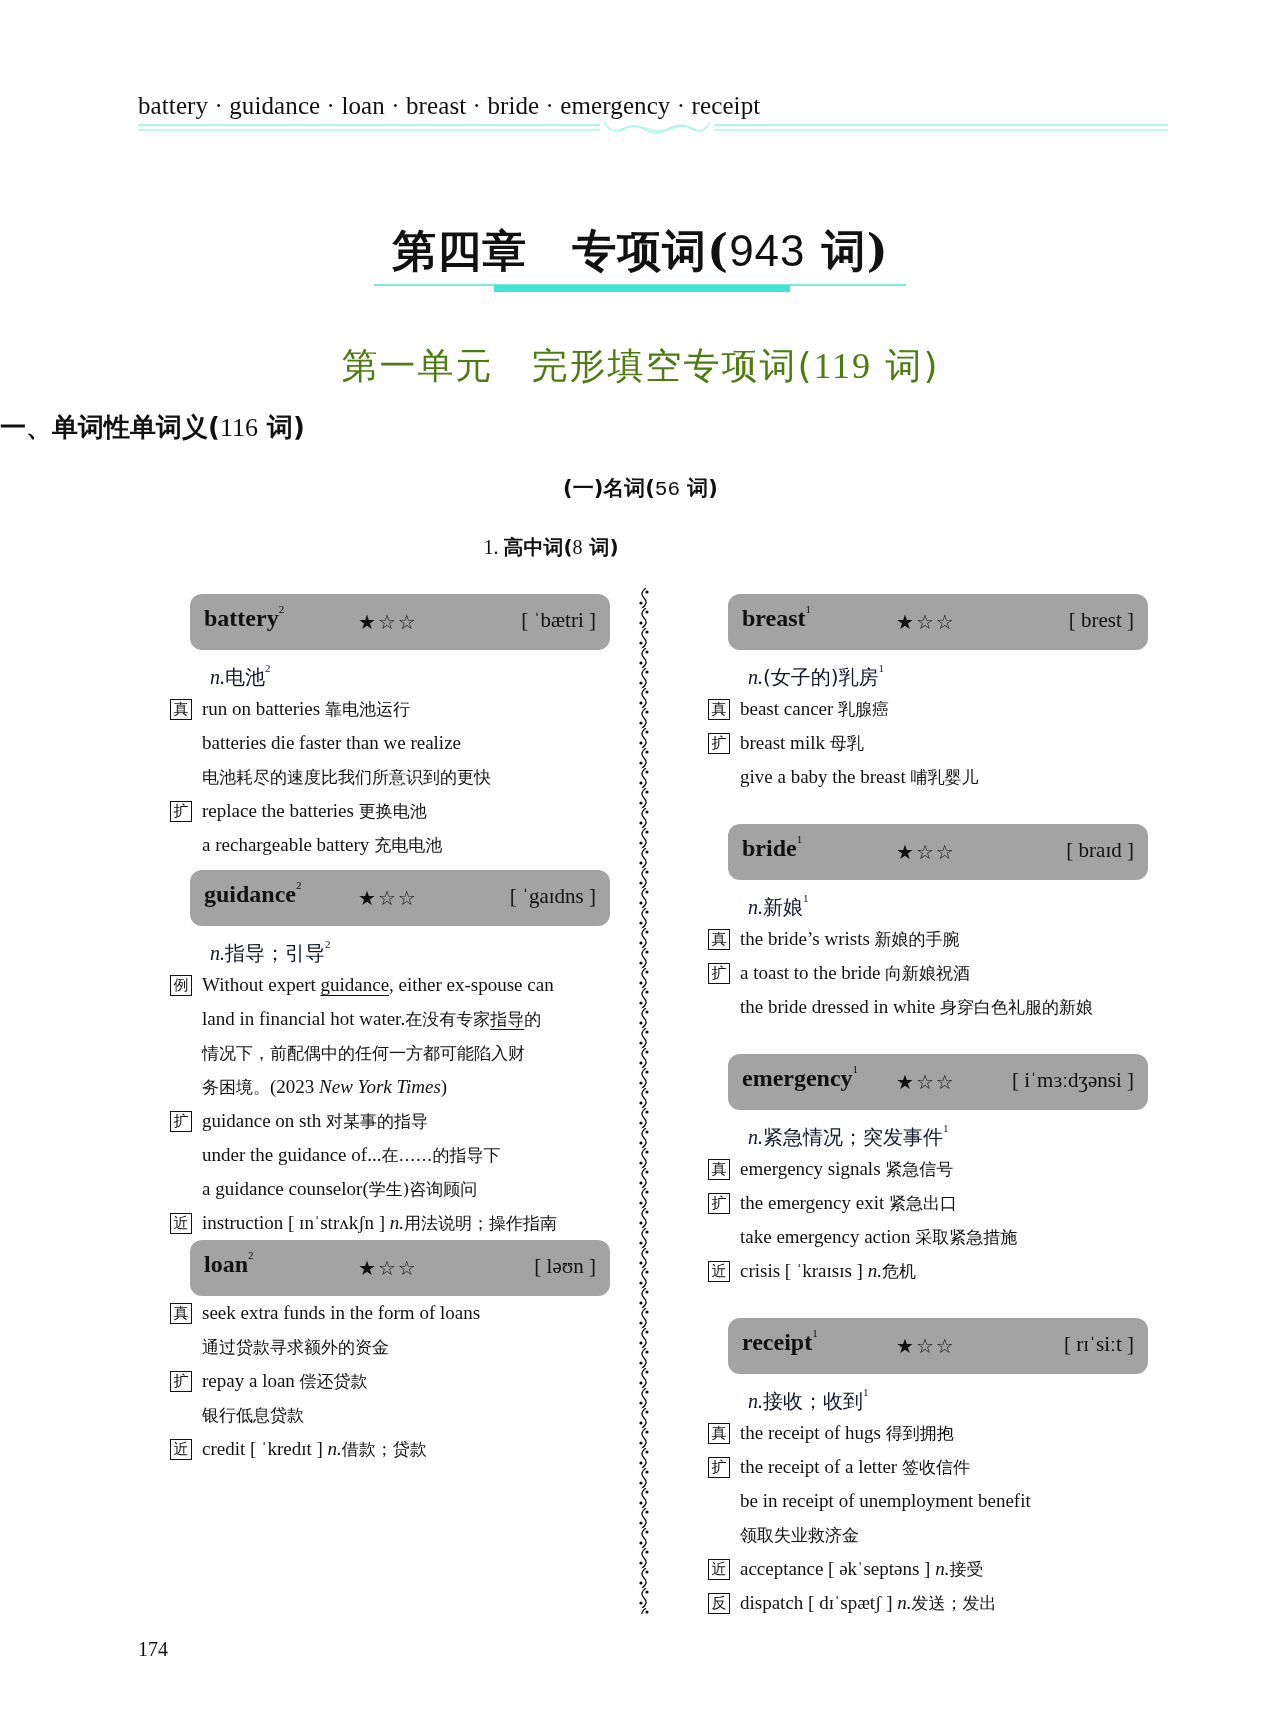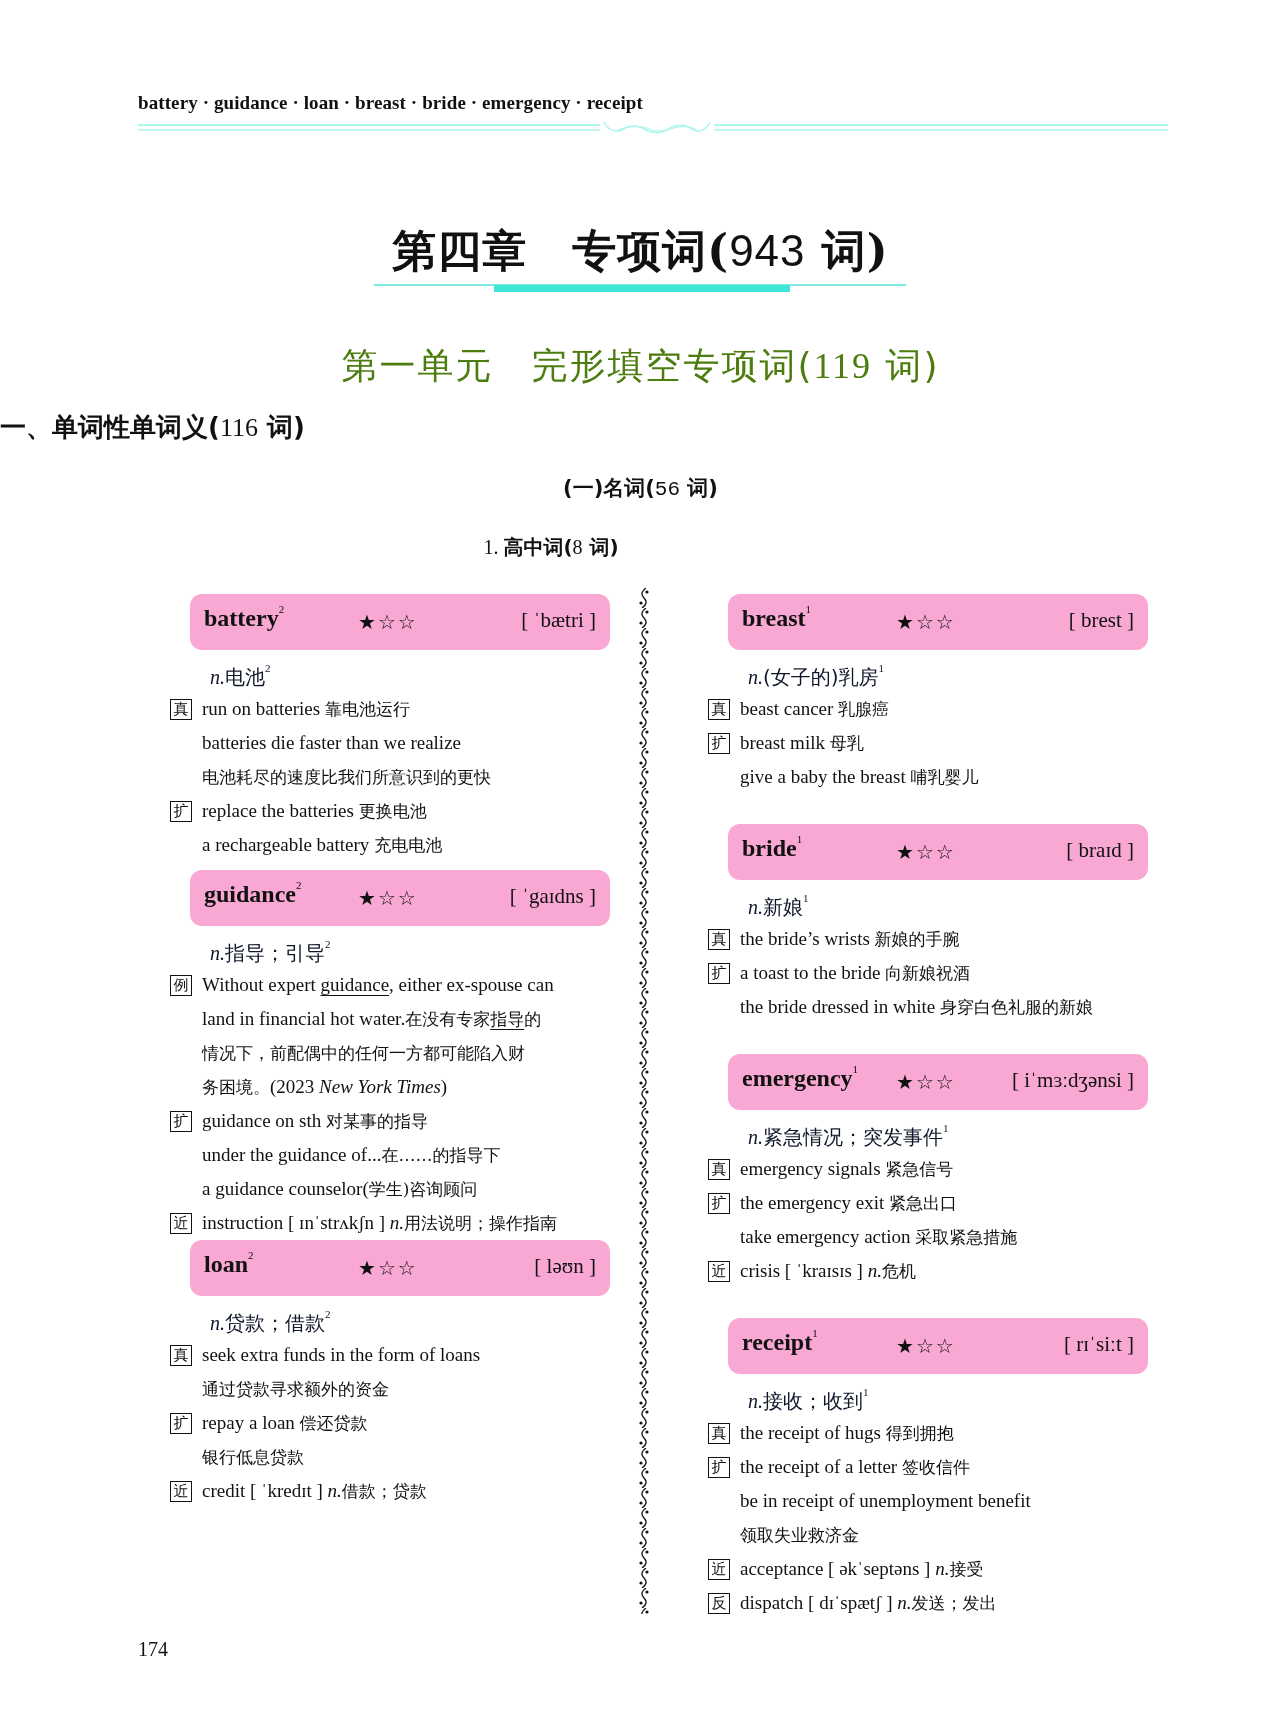--- a/index.html
+++ b/index.html
@@ -1,19 +1,19 @@
 <!DOCTYPE html>
 <html><head>
 <meta charset="utf-8">
 <style>
   * { box-sizing: border-box; margin: 0; padding: 0; }
   html, body { width: 1281px; height: 1724px; background: #ffffff; }
   body { position: relative; font-family: "Liberation Serif", "DejaVu Serif", serif; color: #111; overflow: hidden; }
 
-  .running-header { position: absolute; left: 138px; top: 92px; font-size: 19px; font-weight: bold; letter-spacing: 0.1px; }
+  .running-header { position: absolute; left: 138px; top: 92px; font-size: 25px; font-weight: normal; letter-spacing: 0.1px; }
   .header-rule { position: absolute; left: 138px; top: 122px; width: 1030px; height: 14px; }
 
   .chapter-title { position: absolute; left: 0; width: 1281px; top: 222px; text-align: center; font-size: 44px; font-weight: bold; font-family: "DejaVu Serif", "Liberation Serif", serif; letter-spacing: 1px; }
   .chapter-title .num { font-family: "Liberation Sans", sans-serif; font-weight: normal; }
   .chapter-rule-thin { position: absolute; left: 374px; top: 284px; width: 532px; height: 1.5px; background: #7fe9de; }
   .chapter-rule-thick { position: absolute; left: 494px; top: 285px; width: 296px; height: 7px; background: #3fe5d6; }
 
   .unit-title { position: absolute; left: 0; width: 1281px; top: 342px; text-align: center; font-size: 36px; color: #4d7c0f; font-family: "DejaVu Sans", "Liberation Sans", sans-serif; letter-spacing: 2px; }
   .unit-title .num { font-family: "Liberation Serif", serif; }
   .section-title { position: absolute; left: 0; width: 1281px; top: 410px; font-size: 26px; font-weight: bold; font-family: "DejaVu Sans", sans-serif; }
@@ -23,21 +23,21 @@
   .group-title { position: absolute; left: 0; width: 1102px; top: 534px; text-align: center; font-size: 20px; font-family: "DejaVu Sans", sans-serif; font-weight: bold; }
   .group-title .num { font-family: "Liberation Serif", serif; font-weight: normal; }
 
   .column { position: absolute; top: 594px; width: 440px; }
   .col-left { left: 170px; }
   .col-right { left: 708px; }
 
   .divider { position: absolute; left: 636px; top: 588px; width: 16px; height: 1026px; }
 
   .entry { position: absolute; left: 0; width: 440px; }
-  .word-box { position: relative; margin-left: 20px; width: 420px; height: 56px; background: #f9a8d4; border-radius: 12px; }
+  .word-box { position: relative; margin-left: 20px; width: 420px; height: 56px; background: #a3a3a3; border-radius: 12px; }
   .word-box .word { position: absolute; left: 14px; top: 11px; font-size: 24px; font-weight: bold; }
   .word-box .word sup { font-size: 11px; font-weight: normal; vertical-align: top; position: relative; top: -2px; }
   .word-box .stars { position: absolute; left: 168px; top: 16px; font-size: 20px; font-family: "DejaVu Sans", sans-serif; letter-spacing: 2px; }
   .word-box .ipa { position: absolute; right: 14px; top: 14px; font-size: 21px; }
   .def { margin-left: 40px; margin-top: 14px; font-size: 20px; color: #0f172a; font-family: "DejaVu Sans", sans-serif; height: 28px; }
   .def i { font-family: "Liberation Serif", serif; font-style: italic; }
   .def sup { font-size: 11px; font-family: "Liberation Serif", serif; vertical-align: top; position: relative; top: -2px; }
 
   .line { position: relative; height: 34px; font-size: 19px; line-height: 34px; padding-left: 32px; white-space: nowrap; }
   .line .tag { position: absolute; left: 0; top: 7px; width: 22px; height: 21px; border: 1.3px solid #111; font-size: 15px; line-height: 18px; text-align: center; font-family: "DejaVu Sans", sans-serif; }
@@ -122,21 +122,20 @@
     <div class="line"><span>a guidance counselor(</span><span class="zh">学生)咨询顾问</span></div>
     <div class="line"><span class="tag">近</span><span>instruction [ ɪnˈstrʌkʃn ]</span> <i>n.</i><span class="zh">用法说明；操作指南</span></div>
   </div>
 
   <div class="entry" style="top:646px;">
     <div class="word-box">
       <span class="word"><span>loan</span><sup>2</sup></span>
       <span class="stars">★☆☆</span>
       <span class="ipa">[ ləʊn ]</span>
     </div>
-    <div class="def"><i>n.</i><span>贷款；借款</span><sup>2</sup></div>
     <div class="line"><span class="tag">真</span><span>seek extra funds in the form of loans</span></div>
     <div class="line"><span class="zh">通过贷款寻求额外的资金</span></div>
     <div class="line"><span class="tag">扩</span><span>repay a loan</span> <span class="zh">偿还贷款</span></div>
     <div class="line"><span class="zh">银行低息贷款</span></div>
     <div class="line"><span class="tag">近</span><span>credit [ ˈkredɪt ]</span> <i>n.</i><span class="zh">借款；贷款</span></div>
   </div>
 </div>
 
 <div class="column col-right">
 

